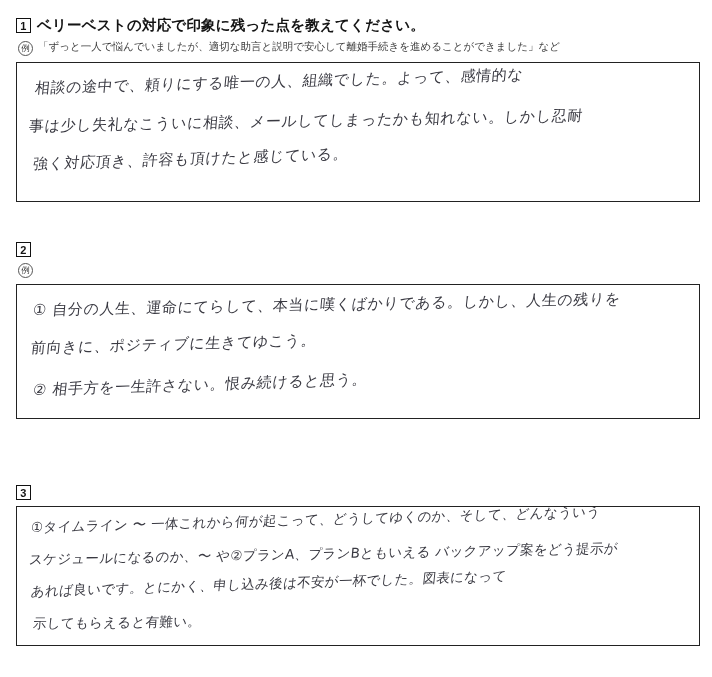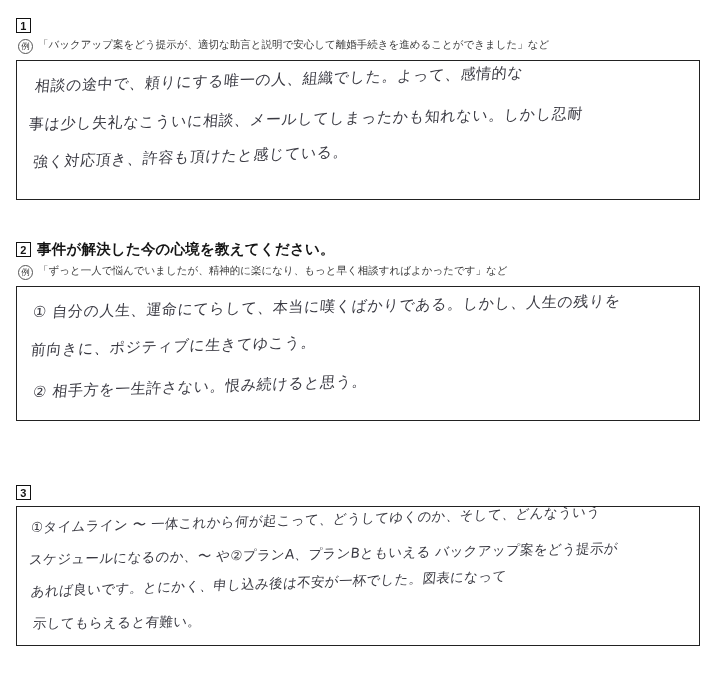--- a/index.html
+++ b/index.html
@@ -106,40 +106,39 @@
   #block3 .answer-box { height: 140px; }
 </style>
 </head>
 <body>
 
 <div class="sheet">
 
   <div class="question-block" id="block1">
     <div class="q-heading">
       <span class="q-num">1</span>
+      <span>ベリーベストの対応で印象に残った点を教えてください。</span>
     </div>
     <div class="q-example">
       <span class="ex-badge">例</span>
-      <span>「バックアップ案をどう提示が、適切な助言と説明で安心して離婚手続きを進めることができました」など</span>
+      <span>「ずっと一人で悩んでいましたが、適切な助言と説明で安心して離婚手続きを進めることができました」など</span>
     </div>
     <div class="answer-box">
       <span class="hand l1" style="left:18px; top:16px;">相談の途中で、頼りにする唯一の人、組織でした。よって、感情的な</span>
       <span class="hand l2" style="left:12px; top:54px;">事は少し失礼なこういに相談、メールしてしまったかも知れない。しかし忍耐</span>
       <span class="hand l3" style="left:16px; top:92px;">強く対応頂き、許容も頂けたと感じている。</span>
     </div>
   </div>
 
   <div class="question-block" id="block2">
     <div class="q-heading">
       <span class="q-num">2</span>
-      <span>事件が解決した今の心境を教えてください。</span>
     </div>
     <div class="q-example">
       <span class="ex-badge">例</span>
-      <span>「ずっと一人で悩んでいましたが、精神的に楽になり、もっと早く相談すればよかったです」など</span>
     </div>
     <div class="answer-box">
       <span class="hand l2" style="left:16px; top:16px;">① 自分の人生、運命にてらして、本当に嘆くばかりである。しかし、人生の残りを</span>
       <span class="hand l1" style="left:14px; top:54px;">前向きに、ポジティブに生きてゆこう。</span>
       <span class="hand l3" style="left:16px; top:96px;">② 相手方を一生許さない。恨み続けると思う。</span>
     </div>
   </div>
 
   <div class="question-block" id="block3">
     <div class="q-heading">

